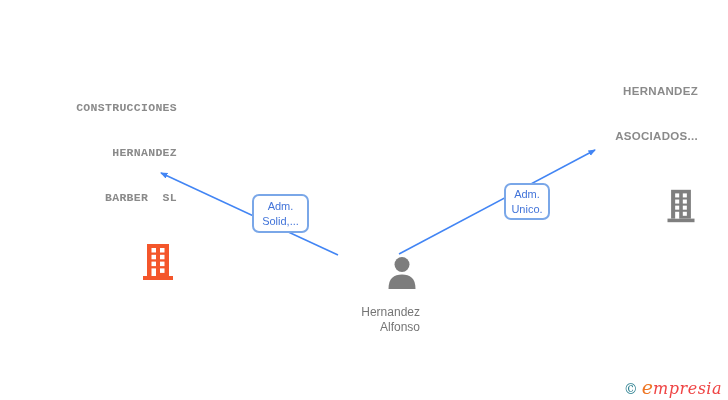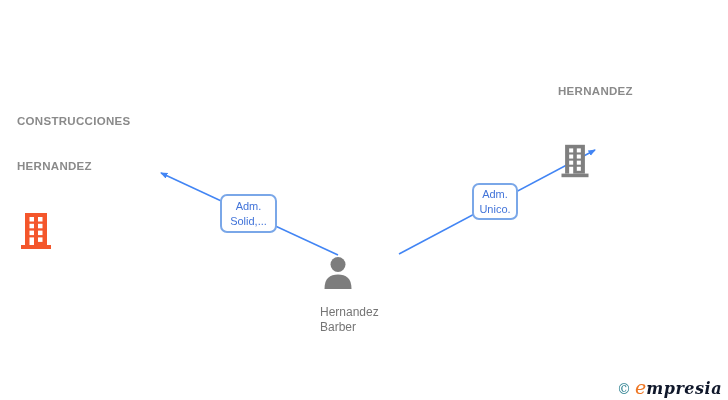--- a/index.html
+++ b/index.html
@@ -12,24 +12,24 @@
     overflow: hidden;
   }
   .edges-svg {
     position: absolute;
     left: 0; top: 0;
     width: 728px; height: 400px;
     z-index: 1;
   }
   .node {
     position: absolute;
-    text-align: left;
+    text-align: right;
     z-index: 2;
   }
-  .company-node-left  { left: 17px;  top: 84px;  width: 160px; }
+  .company-node-left  { left: 17px;  top: 70px;  width: 160px; font-family: Liberation Mono, monospace; }
   .company-node-right { left: 558px; top: 54px;  width: 140px; }
   .person-node        { left: 320px; top: 254px; width: 100px; }
   .company-name {
     font-size: 11.5px;
     font-weight: bold;
     color: #8a8a8a;
     line-height: 15px;
     letter-spacing: 0.3px;
     white-space: pre;
   }
@@ -48,54 +48,56 @@
     border: 2px solid #7aa7e8;
     border-radius: 7px;
     display: flex;
     flex-direction: column;
     align-items: center;
     justify-content: center;
     font-size: 11px;
     line-height: 15px;
     color: #4274d9;
     z-index: 2;
+    margin-left: 32px;
   }
   .edge-label-left  { left: 220px; top: 194px; width: 57px; height: 39px; }
   .edge-label-right { left: 472px; top: 183px; width: 46px; height: 37px; }
   .watermark {
     position: absolute;
     right: 6px;
     bottom: 2px;
     z-index: 2;
     font-family: "DejaVu Serif", serif;
     white-space: nowrap;
   }
   .wm-copy   { color: #2a7f8f; font-size: 14px; margin-right: 4px; }
   .wm-initial{ color: #ee7623; font-size: 19px; font-style: italic; }
-  .wm-rest   { color: #0f172a; font-size: 16px; font-style: italic; letter-spacing: 0.5px; font-weight: bold; }
+  .wm-rest   { color: #ef4444; font-size: 16px; font-style: italic; letter-spacing: 0.5px; }
 </style>
 </head>
 <body>
 
 <div class="canvas">
 
   <svg class="edges-svg" viewBox="0 0 728 400" xmlns="http://www.w3.org/2000/svg">
     <defs>
       <marker id="arrowhead" markerWidth="9" markerHeight="8" refX="6.5" refY="3" orient="auto" markerUnits="userSpaceOnUse">
         <path d="M0,0 L7.5,3 L0,6 Z" fill="#4285f4"></path>
       </marker>
     </defs>
     <line x1="338" y1="255" x2="161" y2="173" stroke="#4285f4" stroke-width="1.6" marker-end="url(#arrowhead)"></line>
     <line x1="399" y1="254" x2="595" y2="150" stroke="#4285f4" stroke-width="1.6" marker-end="url(#arrowhead)"></line>
   </svg>
 
   <div class="node company-node-left">
     <div class="company-name">
       <div>CONSTRUCCIONES</div>
       <div>HERNANDEZ</div>
+      <div>BARBER  SL</div>
     </div>
     <div class="icon-wrap-left">
       <svg width="38" height="40" viewBox="0 0 36 40" xmlns="http://www.w3.org/2000/svg">
         <g fill="#f4562b">
           <rect x="7" y="2" width="22" height="32"></rect>
           <rect x="3" y="34" width="30" height="4"></rect>
         </g>
         <g fill="#ffffff">
           <rect x="11.5" y="6" width="4.5" height="4.5"></rect>
           <rect x="20" y="6" width="4.5" height="4.5"></rect>
@@ -106,20 +108,21 @@
           <rect x="11.5" y="26.4" width="4.5" height="7.6"></rect>
           <rect x="20" y="26.4" width="4.5" height="4.5"></rect>
         </g>
       </svg>
     </div>
   </div>
 
   <div class="node company-node-right">
     <div class="company-name">
       <div>HERNANDEZ</div>
+      <div>ASOCIADOS...</div>
     </div>
     <div class="icon-wrap-right">
       <svg width="34" height="36" viewBox="0 0 36 40" xmlns="http://www.w3.org/2000/svg">
         <g fill="#7f7f7f">
           <rect x="7" y="2" width="22" height="32"></rect>
           <rect x="3" y="34" width="30" height="4"></rect>
         </g>
         <g fill="#ffffff">
           <rect x="11.5" y="6" width="4.5" height="4.5"></rect>
           <rect x="20" y="6" width="4.5" height="4.5"></rect>
@@ -138,21 +141,21 @@
     <div>
       <svg width="36" height="38" viewBox="0 0 36 36" xmlns="http://www.w3.org/2000/svg">
         <g fill="#7d7d7d">
           <circle cx="18" cy="9.5" r="7.5"></circle>
           <path d="M4.5,34 C4.5,23 10,19.5 18,19.5 C26,19.5 31.5,23 31.5,34 Z"></path>
         </g>
       </svg>
     </div>
     <div class="person-name">
       <div>Hernandez</div>
-      <div>Barber</div>
+      <div>Alfonso</div>
     </div>
   </div>
 
   <div class="edge-label edge-label-left">
     <div>Adm.</div>
     <div>Solid,...</div>
   </div>
   <div class="edge-label edge-label-right">
     <div>Adm.</div>
     <div>Unico.</div>

